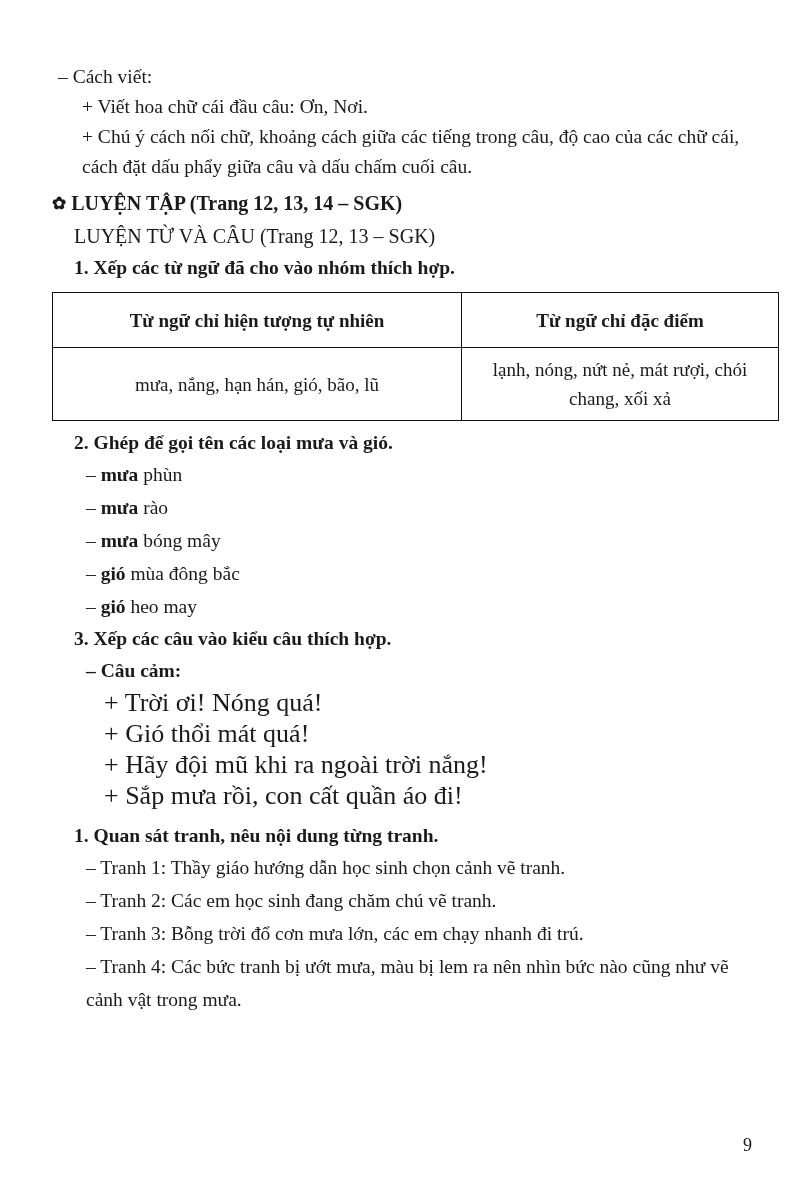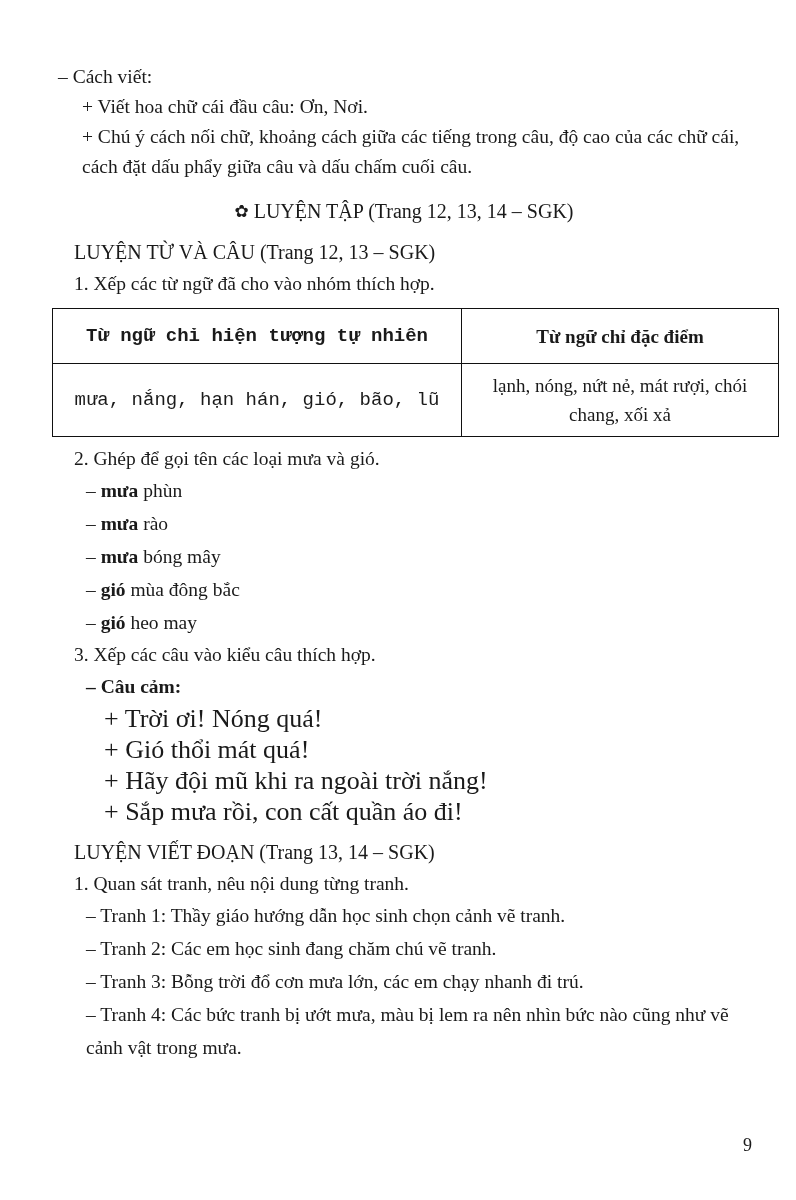--- a/index.html
+++ b/index.html
@@ -27,40 +27,39 @@
     font-size: 19.5px;
     line-height: 30px;
     margin: 0;
     white-space: pre-wrap;
   }
   .indent1 { padding-left: 6px; }
   .indent2 { padding-left: 30px; }
   .bold { font-weight: bold; margin-top: 24px; }
   .section-head {
     font-size: 20px;
-    font-weight: normal;
+    font-weight: bold;
     line-height: 32px;
-    margin: 8px;
-    text-align: center;
+    margin: 0;
   }
   .section-head .flower {
     font-size: 17px;
     margin-right: 5px;
     vertical-align: 1px;
   }
   .subsection-head {
     font-size: 20px;
     font-weight: normal;
     line-height: 32px;
     margin: 0;
     padding-left: 22px;
   }
   .task-head {
     font-size: 19.5px;
-    font-weight: normal;
+    font-weight: bold;
     line-height: 31px;
     margin: 0;
     padding-left: 22px;
   }
   .gap-sm { height: 5px; }
   .gap-md { height: 9px; }
   table.tbl {
     border-collapse: collapse;
     width: 692px;
     margin: 9px 0 6px 0;
@@ -72,21 +71,21 @@
     vertical-align: middle;
     font-size: 19px;
     padding: 7px 8px;
     line-height: 29px;
   }
   table.tbl th {
     font-weight: bold;
     height: 40px;
   }
   table.tbl td { font-weight: normal; }
-  .col-a { width: 392px; font-family: Liberation Mono, monospace; }
+  .col-a { width: 392px; }
   .col-b { width: 300px; }
   .list-item2 {
     font-size: 26px;
     line-height: 31px;
     margin: 0;
     padding-left: 52px;
   }
   .dash-item {
     font-size: 19.5px;
     line-height: 33px;
@@ -145,21 +144,20 @@
 
   <p class="dash-item bold">– Câu cảm:</p>
   <p class="list-item2">+ Trời ơi! Nóng quá!</p>
   <p class="list-item2">+ Gió thổi mát quá!</p>
 
   <p class="list-item2">+ Hãy đội mũ khi ra ngoài trời nắng!</p>
   <p class="list-item2">+ Sắp mưa rồi, con cất quần áo đi!</p>
 
   <div class="gap-md"></div>
 
-  <p class="subsection-head">LUYỆN VIẾT ĐOẠN (Trang 13, 14 – SGK)</p>
 
   <p class="task-head">1. Quan sát tranh, nêu nội dung từng tranh.</p>
 
   <p class="dash-item">– Tranh 1: Thầy giáo hướng dẫn học sinh chọn cảnh vẽ tranh.</p>
   <p class="dash-item">– Tranh 2: Các em học sinh đang chăm chú vẽ tranh.</p>
   <p class="dash-item">– Tranh 3: Bỗng trời đổ cơn mưa lớn, các em chạy nhanh đi trú.</p>
   <p class="dash-item" style="padding-left:34px; text-indent:0;">– Tranh 4: Các bức tranh bị ướt mưa, màu bị lem ra nên nhìn bức nào cũng như vẽ cảnh vật trong mưa.</p>
 
   <div class="page-num">9</div>
 </div>

